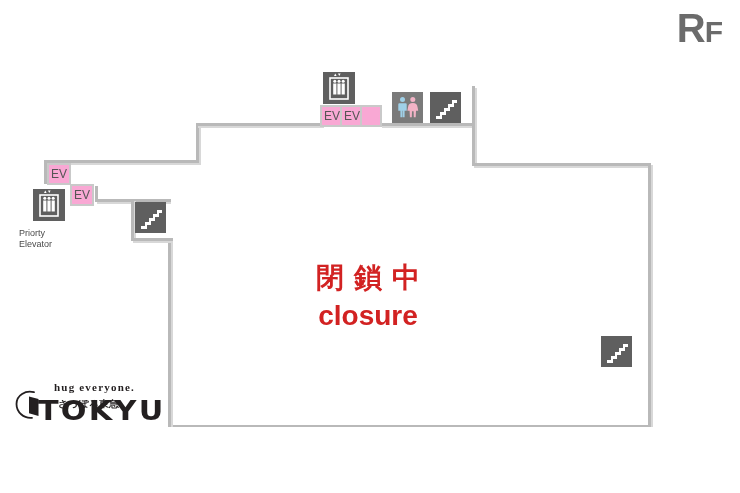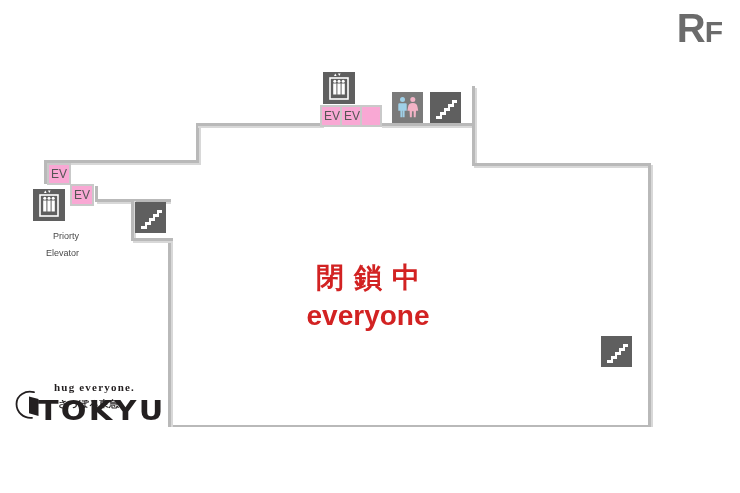--- a/index.html
+++ b/index.html
@@ -71,23 +71,23 @@
   }
   .icon-tile.dark   { background: #5f5f5f; }
   .icon-tile.light  { background: #7a7a7a; }
   .icon-tile svg { display: block; width: 100%; height: 100%; }
 
   
   .icon-caption {
     position: absolute;
     font-family: "Liberation Sans", sans-serif;
     font-size: 9px;
-    line-height: 17px;
+    line-height: 11px;
     color: #4a4a4a;
-    text-align: right;
+    text-align: left;
     white-space: pre-line;
   }
 
   
   #closure-notice {
     position: absolute;
     text-align: center;
     color: #d22222;
     user-select: none;
   }
@@ -274,21 +274,21 @@
   </div>
 
   <div class="icon-tile dark" style="left:601px; top:336px; width:31px; height:31px;">
     <svg viewBox="0 0 31 31" xmlns="http://www.w3.org/2000/svg" aria-hidden="true">
       <path d="M6 24 h4 v-4 h4 v-4 h4 v-4 h4 v-4 h5 v3 h-3 v4 h-4 v4 h-4 v4 h-4 v4 h-6 z" fill="#ffffff"></path>
     </svg>
   </div>
 
   <div id="closure-notice" style="left:228px; top:258px; width:280px;">
     <div id="closure-jp">閉鎖中</div>
-    <div id="closure-en">everyone</div>
+    <div id="closure-en">closure</div>
   </div>
 
   <div id="brand-logo">
     <div id="brand-tagline">hug everyone.</div>
     <div id="brand-mark">
       <svg viewBox="0 0 32 31" xmlns="http://www.w3.org/2000/svg" aria-hidden="true">
         <path d="M20 3.2 C11.5 1.0 2.5 6.0 2.5 15.0 C2.5 23.2 9.6 29.6 18.0 28.8" fill="none" stroke="#231f20" stroke-width="1.8" stroke-linecap="round"></path>
         <path d="M15.0 7.5 L24.5 10.0 L24.5 27.0 L15.0 24.2 Z" fill="#231f20"></path>
       </svg>
     </div>

